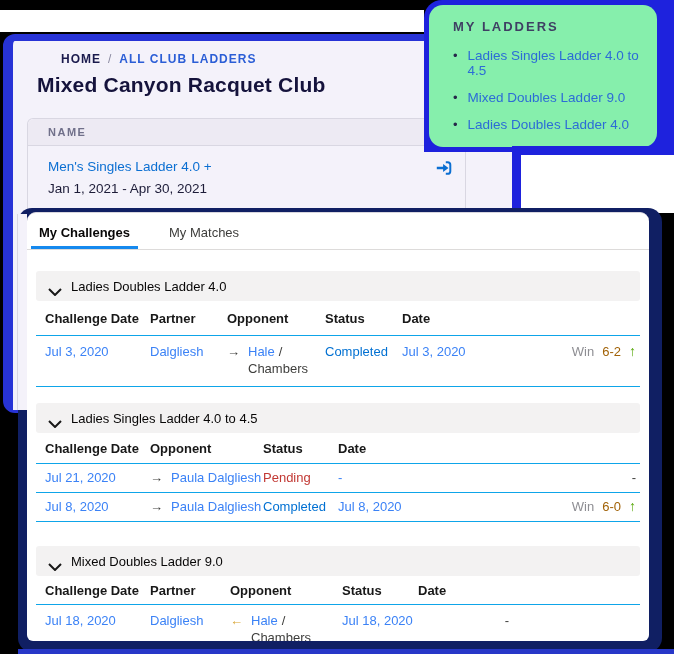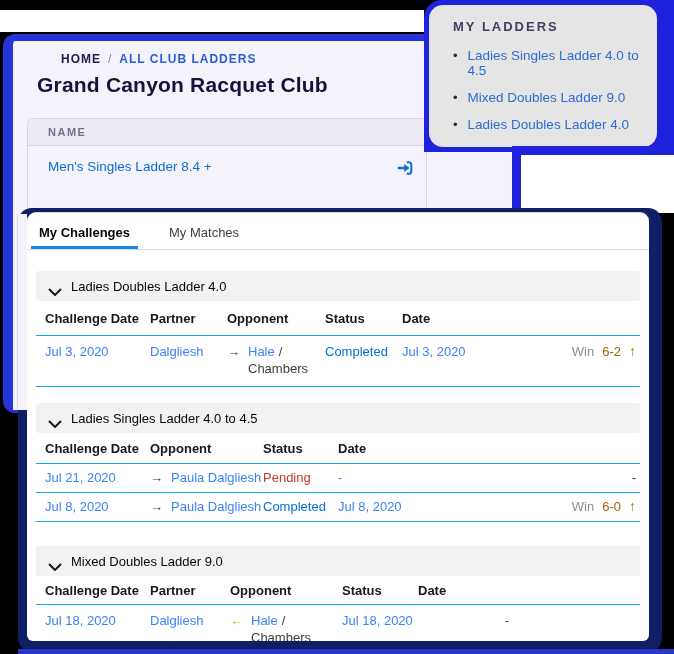--- a/index.html
+++ b/index.html
@@ -12,34 +12,34 @@
 
   
   .bg-panel { position:absolute; left:3px; top:34px; width:521px; height:379px;
     background:#f4f2fa; border:7px solid #2733d6; border-left-width:10px; border-radius:12px; }
   .breadcrumb { margin:11px 0 0 24px; font-size:12px; font-weight:bold; letter-spacing:1px;padding-left:24px; }
   .crumb-home { color:#1b1b4d; text-decoration:none; }
   .crumb-sep { color:#8a89a0; margin:0 7px; font-weight:normal; }
   .crumb-all { color:#2b5ed6; text-decoration:none; }
   .page-title { margin:7px 0 0 24px; font-size:21px; font-weight:bold; color:#15133c; letter-spacing:.2px; }
 
-  .club-table { position:relative; margin:21px 0 0 14px; width:400px; height:132px;
+  .club-table { position:relative; margin:21px 0 0 14px; width:439px; height:132px;
     border:1px solid #d9d7e2; border-bottom:none; border-radius:6px 6px 0 0; }
   .club-thead { height:27px; background:#edeaf3; border-bottom:1px solid #d9d7e2; border-radius:6px 6px 0 0;
     font-size:11px; font-weight:bold; letter-spacing:1.5px; color:#70708a; line-height:27px; padding-left:20px; }
   .club-row { position:relative; padding:13px 20px 12px; }
   .ladder-link { display:block; font-size:13.5px; color:#0b6fd2; text-decoration:none; }
   .ladder-dates { margin-top:7px; font-size:13.5px; color:#1d1c38; }
   .signin { position:absolute; right:12px; top:13px; width:18px; height:18px; cursor:pointer; }
 
   
   .tr-blue { position:absolute; left:424px; top:0; width:250px; height:152px; background:#1e22dd;
     border-top-left-radius:18px; }
   .ladders-card { position:absolute; left:5px; top:5px; width:228px; height:142px;
-    background:#e5e5e5; border-radius:14px; padding:14px 0 0 24px; }
+    background:#86efac; border-radius:14px; padding:14px 0 0 24px; }
   .ladders-title { font-size:13px; font-weight:bold; letter-spacing:2px; color:#3f3f63; }
   .ladders-list { list-style:none; margin-top:14px; }
   .ladders-list li { display:flex; align-items:baseline; margin-bottom:12px; }
   .bullet { color:#27274a; font-size:13px; margin-right:10px; }
   .ladders-link { font-size:13.5px; color:#2c6cd6; text-decoration:none; }
 
   
   .wr-frame { position:absolute; left:512px; top:146px; width:162px; height:67px; background:#1e22dd; }
   .wr-white { position:absolute; left:9px; top:9px; right:0; bottom:0; background:#ffffff; }
 
@@ -93,26 +93,27 @@
 <body>
 
 <div id="canvas">
 
   <div class="white-strip"></div>
 
   <div class="bg-panel">
     <div class="breadcrumb">
       <a href="#" class="crumb-home">HOME</a><span class="crumb-sep">/</span><a href="#" class="crumb-all">ALL CLUB LADDERS</a>
     </div>
-    <h1 class="page-title">Grand Canyon Racquet Club</h1>
+    <h1 class="page-title">Mixed Canyon Racquet Club</h1>
 
     <div class="club-table">
       <div class="club-thead">NAME</div>
       <div class="club-row">
-        <a href="#" class="ladder-link">Men's Singles Ladder 8.4 +</a>
+        <a href="#" class="ladder-link">Men's Singles Ladder 4.0 +</a>
+        <div class="ladder-dates">Jan 1, 2021 - Apr 30, 2021</div>
         <span class="signin">
           <svg width="18" height="18" viewBox="0 0 20 20">
             <path d="M2 8.6h7v-3l6 4.4-6 4.4v-3H2z" fill="#0b6fd2"></path>
             <path d="M12 3.5h2a3 3 0 0 1 3 3v7a3 3 0 0 1-3 3h-2" stroke="#0b6fd2" stroke-width="2.2" fill="none"></path>
           </svg>
         </span>
       </div>
     </div>
   </div>
 

